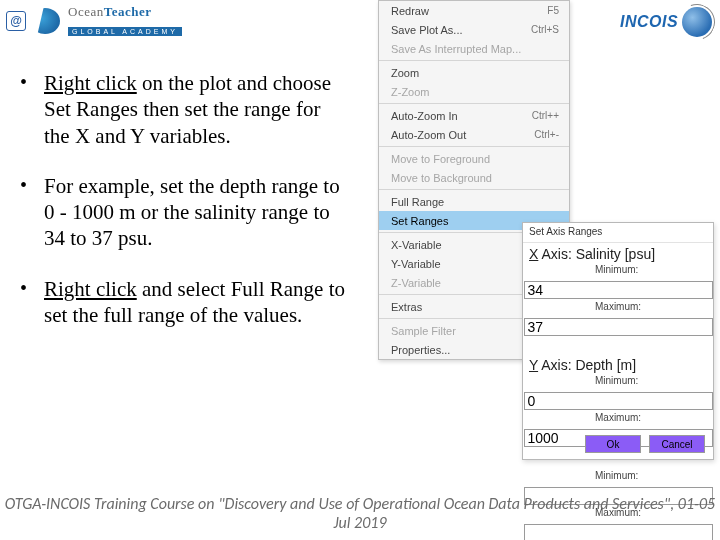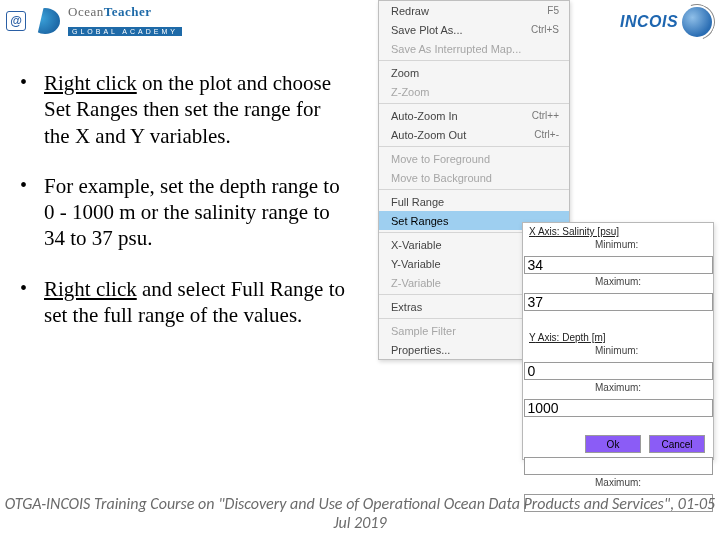--- a/index.html
+++ b/index.html
@@ -73,21 +73,21 @@
   .menu .row.disabled .sc { color: #bcbcbc; }
   .menu .arrow { font-size: 9px; color: #777; }
   
   .dialog {
     position: absolute; right: 6px; top: 222px; width: 192px; height: 238px;
     background: #fff; border: 1px solid #b8b8b8; font-size: 10px; color: #333;
     box-shadow: 1px 2px 5px rgba(0,0,0,.15);
   }
   .dialog .title { padding: 3px 6px 5px; font-size: 10px; color: #333; border-bottom: 1px solid #e3e3e3; }
   .dialog .grp { padding: 3px 6px 2px; }
-  .dialog .grp-title { font-size: 10px; color: #222; margin-bottom: 2px; text-decoration: underline; }
+  .dialog .grp-title { font-size: 14px; color: #222; margin-bottom: 2px; }
   .dialog .grp-title .u { text-decoration: underline; }
   .dialog .fld { display: flex; align-items: center; gap: 6px; margin: 2px 0; flex-direction: column; }
   .dialog .fld label { width: 46px; font-size: 10px; color: #444; }
   .dialog .fld input {
     flex: 1; height: 15px; font-size: 14px; padding: 0 3px;
     border: 1px solid #9a9a9a; background: #fff; color: #000;
   }
   .dialog .btns { position: absolute; right: 8px; bottom: 6px; display: flex; gap: 8px; }
   .dialog .btns button {
     width: 56px; height: 18px; font-size: 10px;
@@ -200,20 +200,21 @@
       <span>Sample Filter</span>
       <span class="sc"></span>
     </div>
     <div class="row">
       <span>Properties...</span>
       <span class="sc">Alt+P</span>
     </div>
   </div>
 
 <div class="dialog">
+  <div class="title">Set Axis Ranges</div>
 
   <div class="grp">
     <div class="grp-title"><span class="u">X</span><span> Axis: Salinity [psu]</span></div>
     <div class="fld">
         <label>Minimum:</label>
         <input value="34" style="">
       </div>
     <div class="fld">
         <label>Maximum:</label>
         <input value="37" style="">

